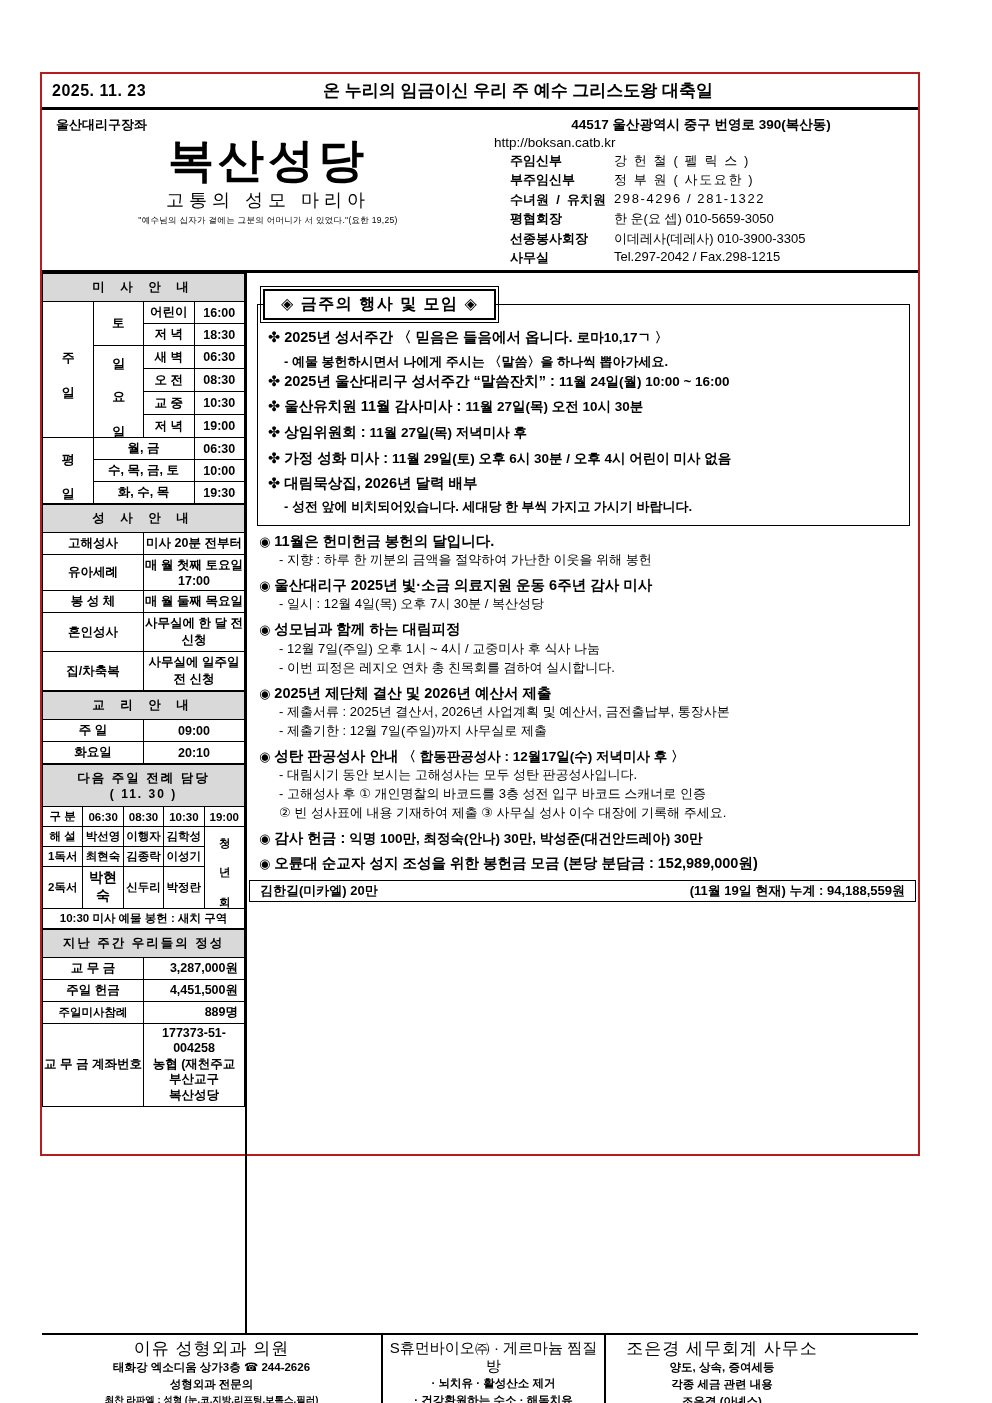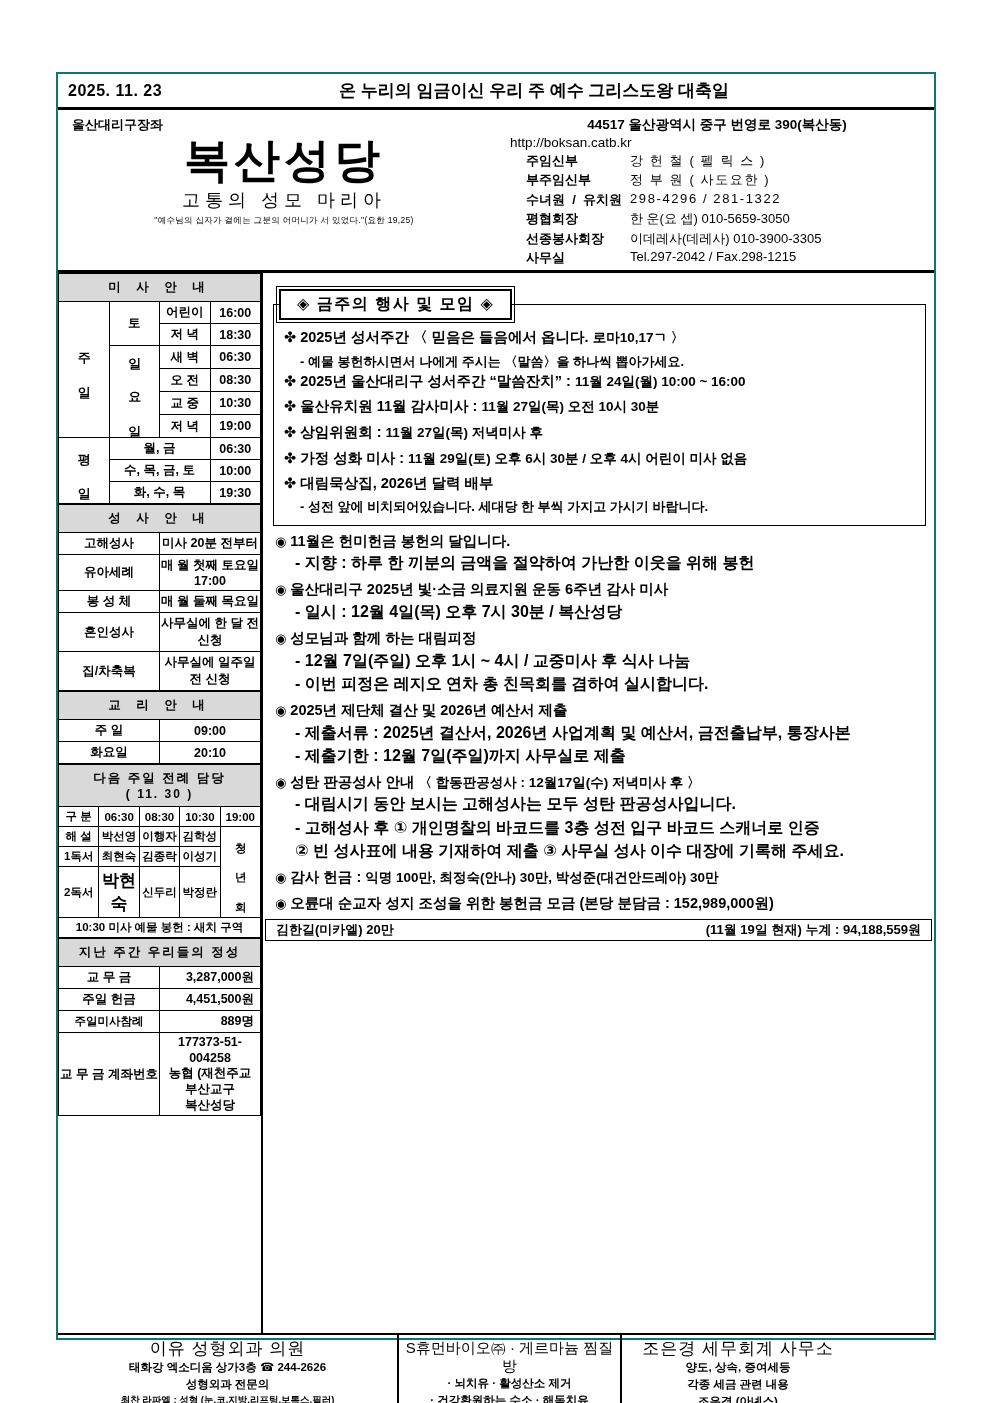--- a/index.html
+++ b/index.html
@@ -7,23 +7,23 @@
     width: 992px; height: 1403px;
     background: #ffffff;
     font-family: "Liberation Sans", "DejaVu Sans", sans-serif;
     color: #000;
   }
   .page { position: relative; width: 992px; height: 1403px; padding: 0; }
 
   
   .frame {
     position: absolute;
-    left: 56px; top: 72px;
-    width: 880px; height: 1268px;
-    border: 2px solid #0f766e;
+    left: 40px; top: 72px;
+    width: 880px; height: 1084px;
+    border: 2px solid #b91c1c;
   }
 
   
   .hdr-top {
     display: flex; align-items: center;
     height: 36px;
     border-bottom: 3px solid #000;
     padding: 0 10px;
   }
   .hdr-date { font-size: 16px; font-weight: bold; letter-spacing: .5px; }
@@ -84,21 +84,21 @@
   .ev-item .bullet { margin-right: 4px; }
   .ev-item .light { font-weight: bold; font-size: 13.5px; }
   .ev-sub { font-size: 13px; font-weight: bold; margin-left: 16px; line-height: 1.4; }
 
   
   .notices { padding: 6px 10px 0 12px; }
   .nt { margin-bottom: 6px; }
   .nt-head { font-size: 14.5px; font-weight: bold; line-height: 1.35; }
   .nt-head .rb { margin-right: 4px; font-size: 13px; }
   .nt-head .lt2 { font-size: 13.5px; }
-  .nt-sub { font-size: 16px; font-weight: bold; margin-left: 20px; line-height: 1.45; }
+  .nt-sub { font-size: 13px; font-weight: normal; margin-left: 20px; line-height: 1.45; }
   .donate-box { border: 1px solid #000; padding: 1px 10px; margin: 4px 2px 0 2px; display: flex; }
   .donate-box .left { font-size: 13px; font-weight: bold; }
   .donate-box .right { flex: 1; text-align: right; font-size: 13px; font-weight: bold; }
 
   
   .ads { display: flex; flex-wrap: wrap; border-top: 2px solid #000; }
   .ad { border-right: 2px solid #000; padding: 4px 4px; text-align: center; overflow: hidden; }
   .ad:last-child { border-right: none; }
   .ad-row { display: flex; width: 100%; border-bottom: 2px solid #000; }
   .ad-row:last-child { border-bottom: none; }
@@ -276,21 +276,21 @@
             <td rowspan="3"><span class="vtxt" style="font-size:11.5px">청 년 회</span></td>
           </tr>
           <tr class="dotrow">
             <td style="font-size:11.5px">1독서</td>
             <td style="font-size:11.5px">최현숙</td>
             <td style="font-size:11.5px">김종락</td>
             <td style="font-size:11.5px">이성기</td>
           </tr>
           <tr class="dotrow">
             <td style="font-size:11.5px">2독서</td>
-            <td style="font-size:17px">박현숙</td>
+            <td style="font-size:14px">박현숙</td>
             <td style="font-size:11.5px">신두리</td>
             <td style="font-size:11.5px">박정란</td>
           </tr>
           <tr>
                 <td colspan="5" style="font-size:11.5px">10:30 미사 예물 봉헌 : 새치 구역</td>
               </tr>
         </tbody>
           </table>
 
         <table class="lt">

